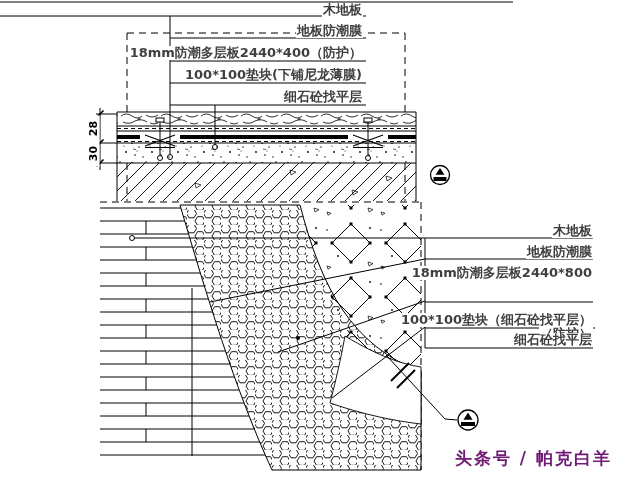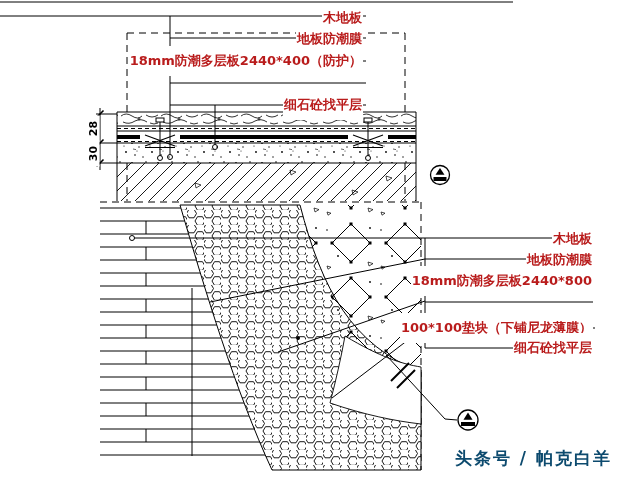--- a/index.html
+++ b/index.html
@@ -1,26 +1,26 @@
 <!DOCTYPE html>
 <html><head>
 <meta charset="utf-8">
 <style>
   html,body{margin:0;padding:0;background:#fff;}
   #stage{position:relative;width:620px;height:478px;background:#fff;overflow:hidden;
          font-family:"DejaVu Sans",sans-serif;}
   #stage svg{position:absolute;left:0;top:0;}
-  .lbl{position:absolute;font:bold 13px "DejaVu Sans",sans-serif;color:#b91c1c;
-       white-space:nowrap;background:#fff;line-height:14px;padding:8px 1px;}
+  .lbl{position:absolute;font:bold 13px "DejaVu Sans",sans-serif;color:#404040;
+       white-space:nowrap;background:#fff;line-height:14px;padding:0 1px;}
   .r-top{right:257px;text-align:right;}
   .r-bot{right:27px;text-align:right;}
   .dim{position:absolute;font:bold 11px "DejaVu Sans",sans-serif;color:#000;
        width:26px;text-align:center;transform:rotate(-90deg);transform-origin:center;background:#fff;}
   .wm{position:absolute;right:8px;top:447px;font:bold 17px "DejaVu Sans",sans-serif;
-      color:#0c4a6e;letter-spacing:2px;text-shadow:1px 1px 0 #ffffff;text-align:right;}
+      color:#701a75;letter-spacing:2px;text-shadow:1px 1px 0 #ffffff;text-align:right;}
 </style>
 </head>
 <body>
 
 <div id="stage">
 
 <svg width="620" height="478" viewBox="0 0 620 478">
   <defs>
     <pattern id="hatch45" width="14" height="14" patternUnits="userSpaceOnUse">
       <path d="M-2,16 L16,-2" stroke="#000" stroke-width="0.9" fill="none"></path>
@@ -204,27 +204,28 @@
     <line x1="425" y1="302" x2="593" y2="302"></line>
     <line x1="425" y1="328" x2="595" y2="328"></line>
     <line x1="425" y1="348" x2="593" y2="348"></line>
     <line x1="425" y1="238" x2="425" y2="348"></line>
   </g>
 </svg>
 
 <div class="lbl r-top" style="top:3px;">木地板</div>
 <div class="lbl r-top" style="top:24px;">地板防潮膜</div>
 <div class="lbl r-top" style="top:46px;">18mm防潮多层板2440*400（防护）</div>
+<div class="lbl r-top" style="top:68px;">100*100垫块(下铺尼龙薄膜)</div>
 <div class="lbl r-top" style="top:90px;">细石砼找平层</div>
 
 <div class="dim" style="left:80px;top:122px;">28</div>
 <div class="dim" style="left:80px;top:147px;">30</div>
 
 <div class="lbl r-bot" style="top:224px;">木地板</div>
 <div class="lbl r-bot" style="top:245px;">地板防潮膜</div>
 <div class="lbl r-bot" style="top:266px;">18mm防潮多层板2440*800</div>
 <div class="lbl r-bot" style="top:287px;margin-top:40px;">（防护）</div>
-<div class="lbl r-bot" style="top:313px;">100*100垫块（下铺尼龙薄膜）</div>
+<div class="lbl r-bot" style="top:313px;">100*100垫块（细石砼找平层）</div>
 <div class="lbl r-bot" style="top:333px;">细石砼找平层</div>
 
 <div class="wm">头条号 / 帕克白羊</div>
 
 </div>
 
 </body></html>

